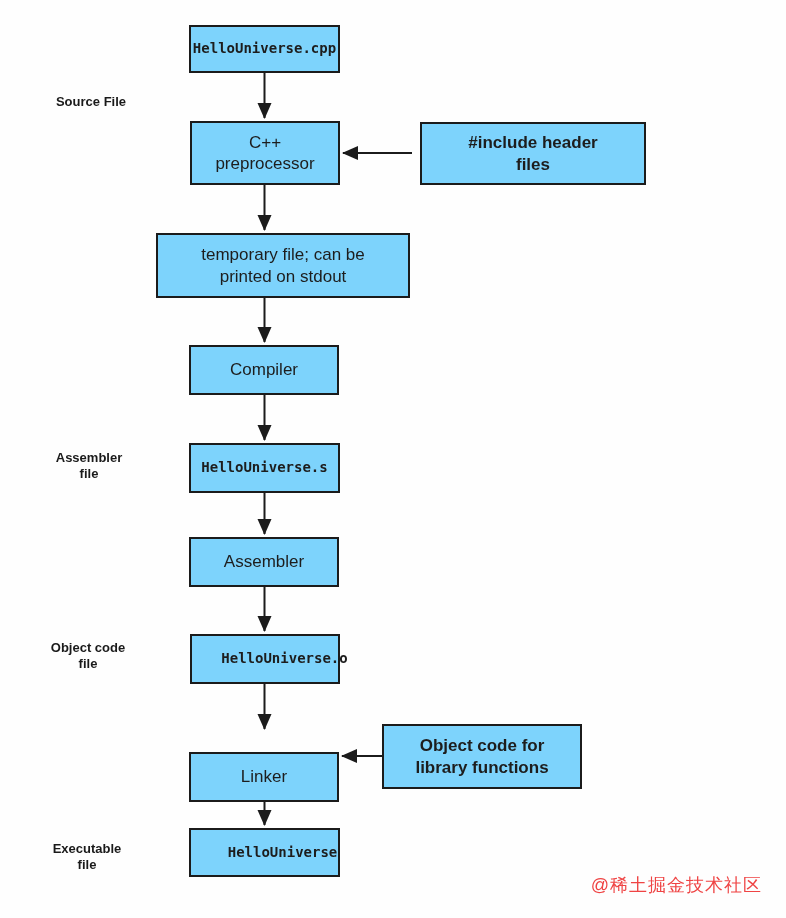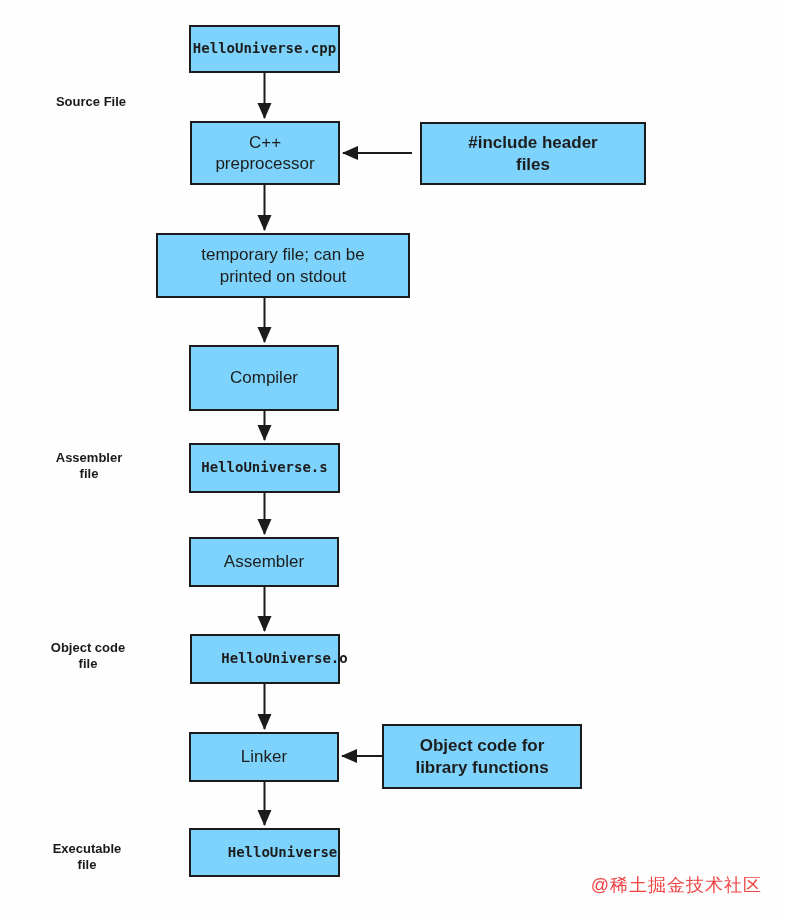--- a/index.html
+++ b/index.html
@@ -35,25 +35,25 @@
     font-size: 13px;
     line-height: 1.25;
     text-align: center;
     white-space: pre-line;
     color: #1a1a1a;
   }
   
   .pos-source       { left:189px; top:25px;  width:151px; height:48px; }
   .pos-preprocessor { left:190px; top:121px; width:150px; height:64px; }
   .pos-temp         { left:156px; top:233px; width:254px; height:65px; }
-  .pos-compiler     { left:189px; top:345px; width:150px; height:66px; }
+  .pos-compiler     { left:189px; top:345px; width:150px; height:50px; }
   .pos-asmfile      { left:189px; top:443px; width:151px; height:50px; }
   .pos-assembler    { left:189px; top:537px; width:150px; height:50px; }
   .pos-objfile      { left:190px; top:634px; width:150px; height:50px;padding-left:39px; }
-  .pos-linker       { left:189px; top:732px; width:150px; height:50px; }
+  .pos-linker       { left:189px; top:752px; width:150px; height:50px; }
   .pos-exe          { left:189px; top:828px; width:151px; height:49px;padding-left:36px; }
   
   .pos-include      { left:412px; top:122px; width:226px; height:63px;margin-left:8px; }
   .pos-library      { left:382px; top:724px; width:200px; height:65px; }
   
   .pos-label-source { left:30px; top:94px;  width:122px; }
   .pos-label-asm    { left:28px; top:450px; width:122px; }
   .pos-label-obj    { left:20px; top:640px; width:136px; }
   .pos-label-exe    { left:24px; top:841px; width:126px; }
   #arrow-layer { position: absolute; left: 0; top: 0; pointer-events: none; }

